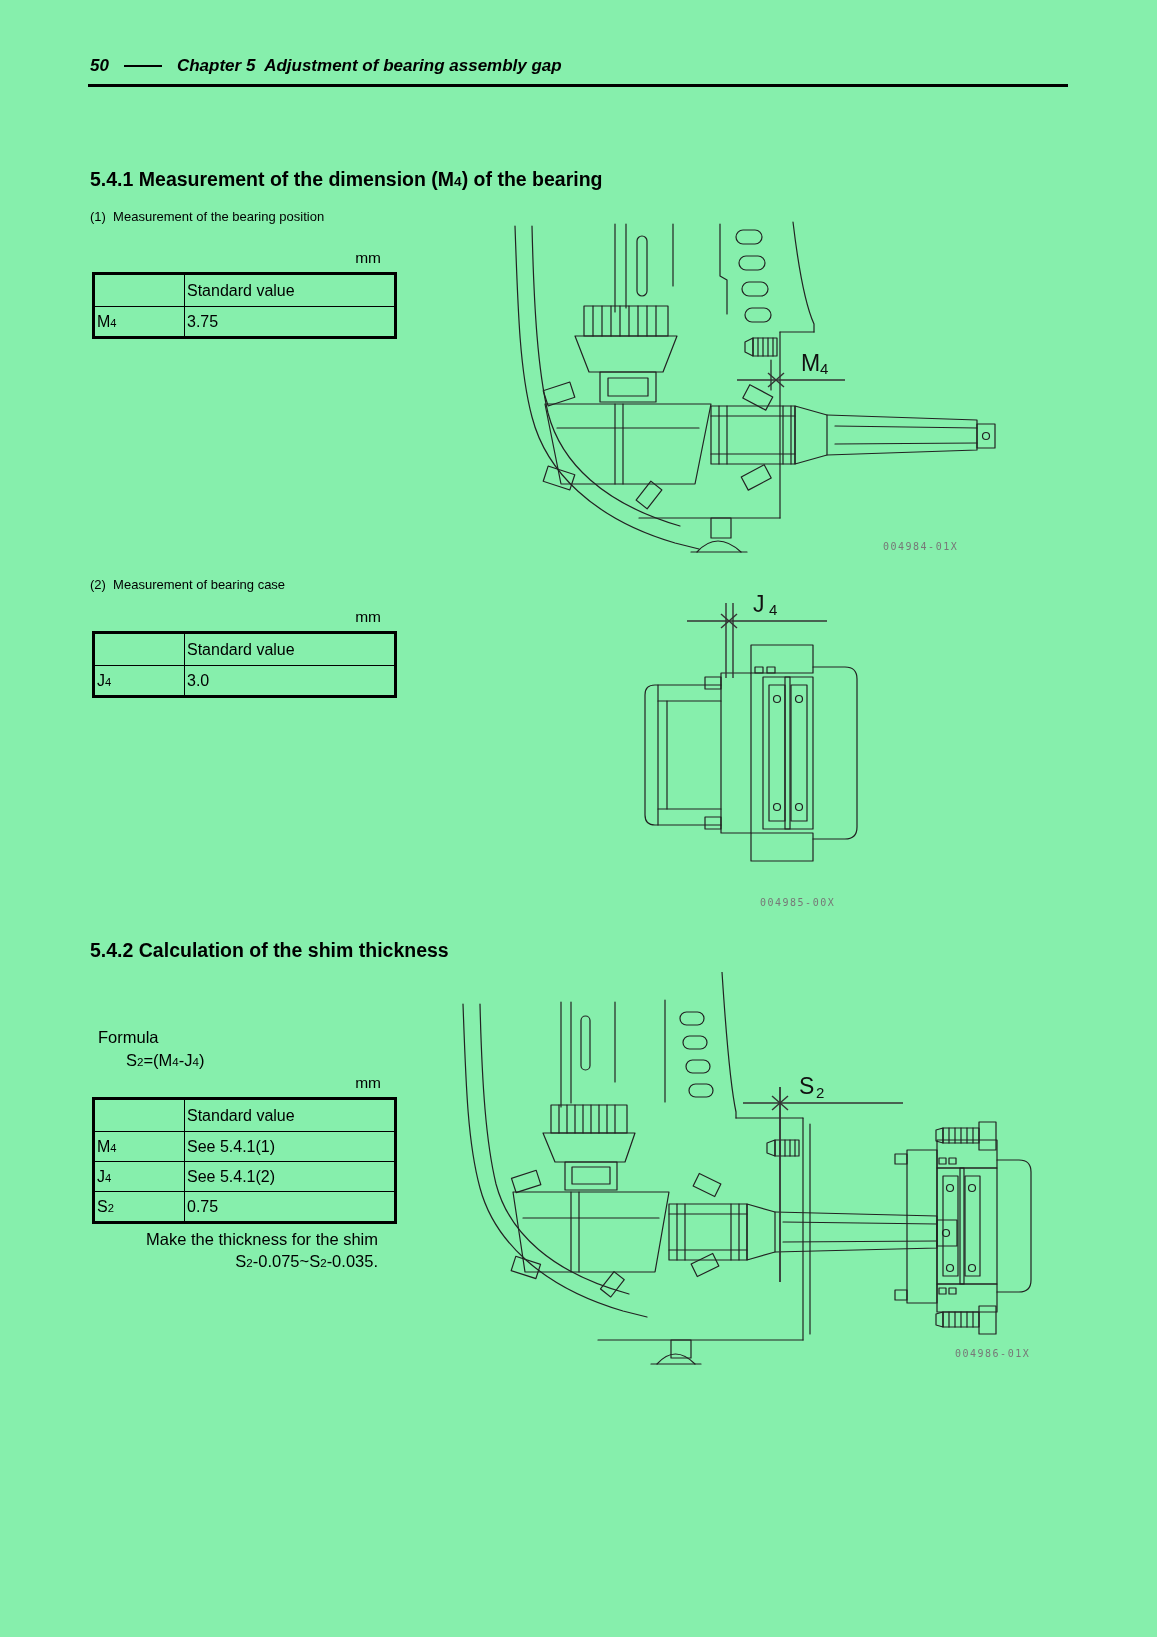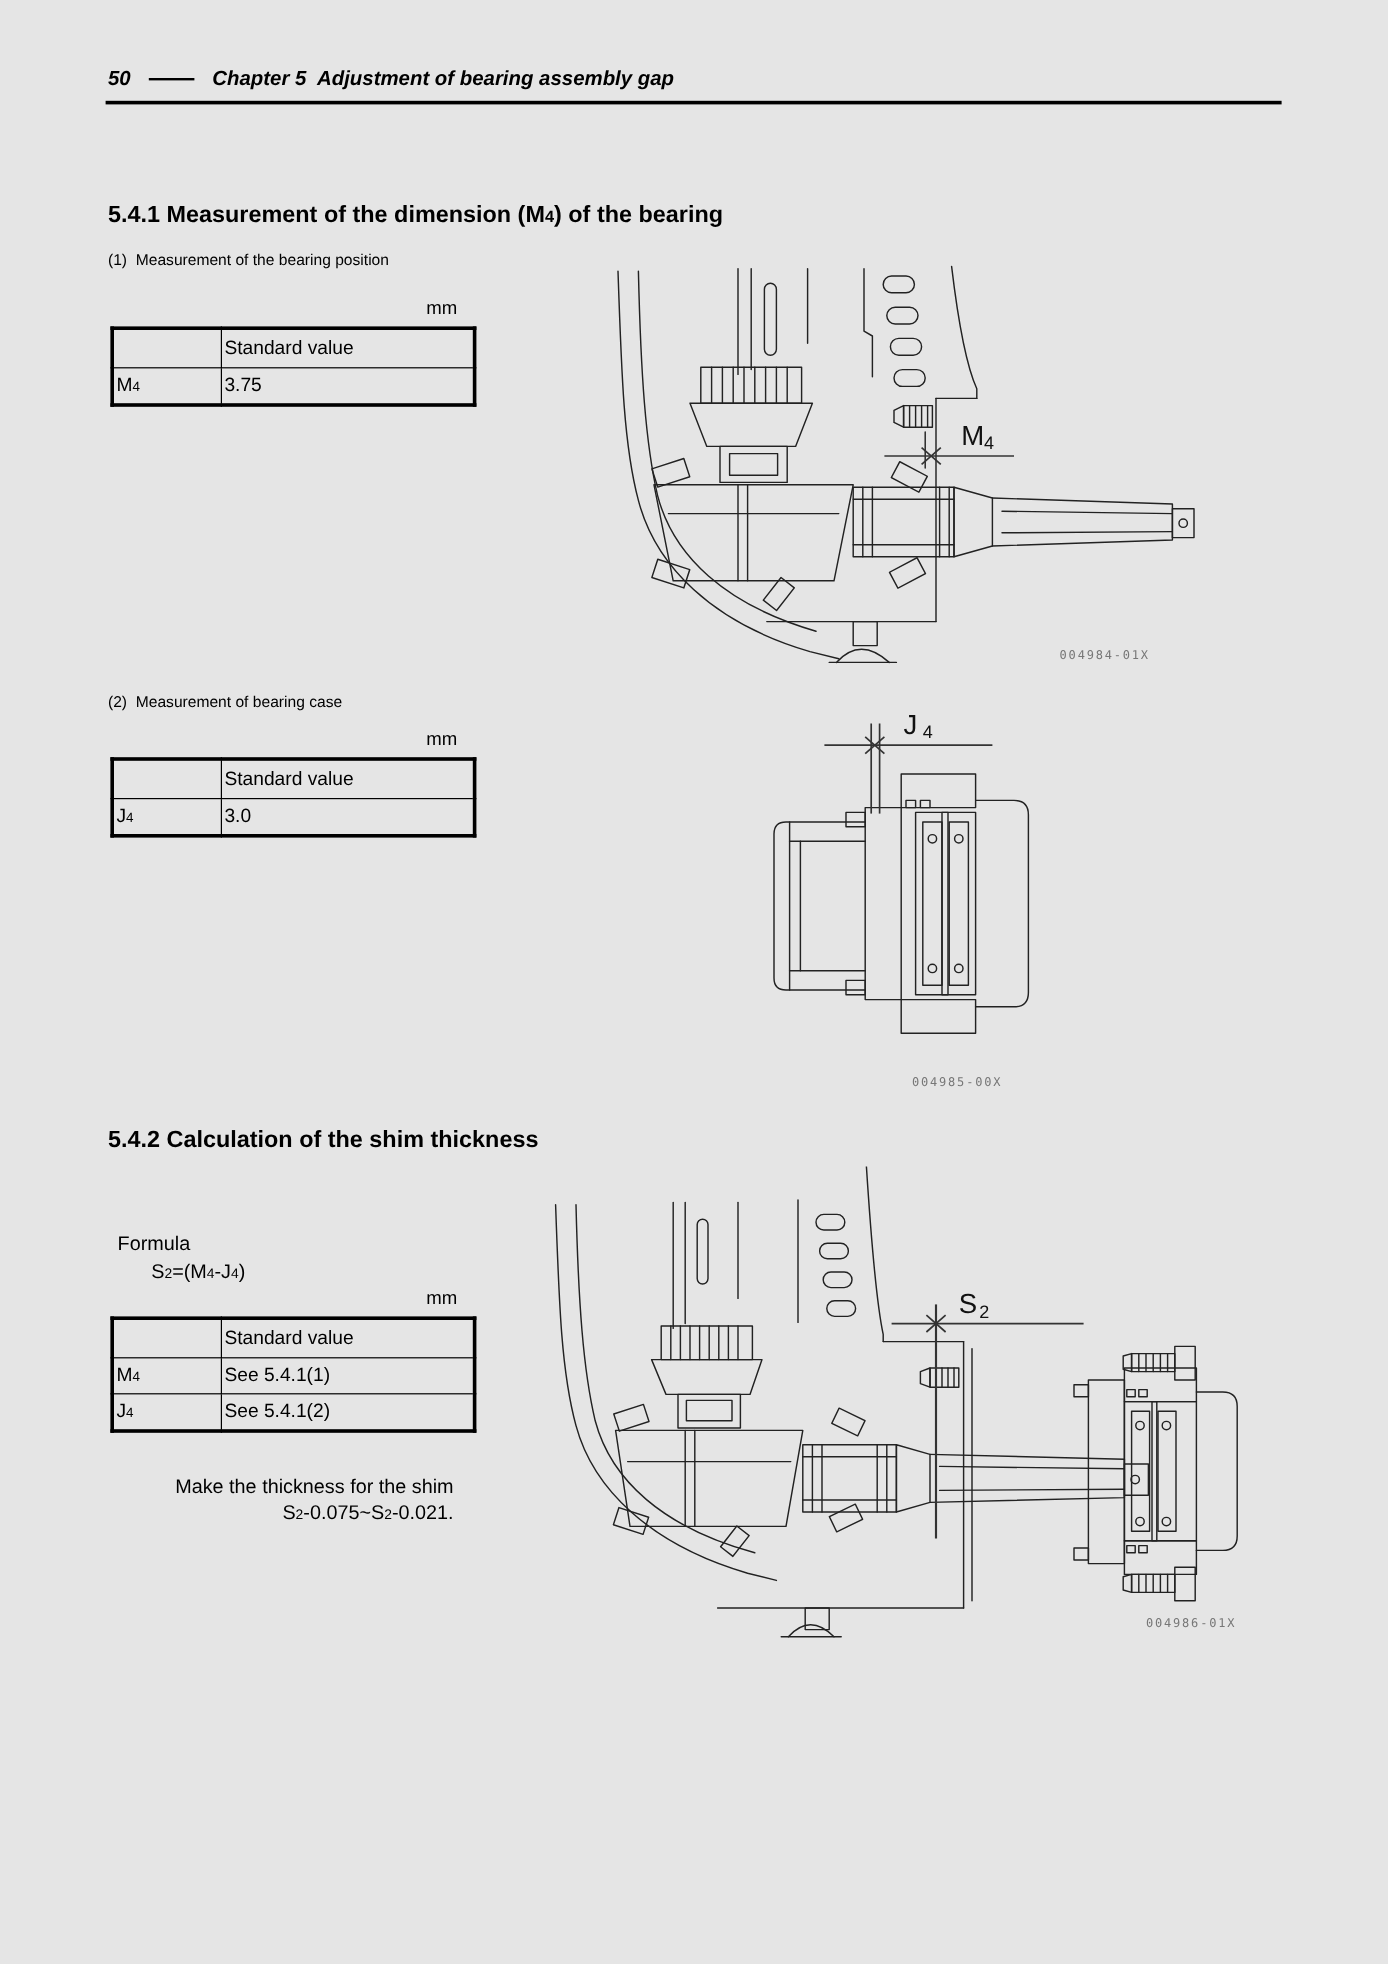--- a/index.html
+++ b/index.html
@@ -1,16 +1,16 @@
 <!DOCTYPE html>
 <html><head>
 <meta charset="utf-8">
 <style>
   html,body{margin:0;padding:0;background:#fff;}
-  .page{position:relative;width:1157px;height:1637px;background:#e5e5e5;
+  .page{position:relative;width:1157px;height:1637px;background:#86efac;
         font-family:"Liberation Sans",sans-serif;color:#000;overflow:hidden;}
   .abs{position:absolute;}
   .pre{white-space:pre-wrap;}
   
   .hdr{left:90px;top:56px;display:flex;align-items:center;
        font-style:italic;font-weight:bold;font-size:17px;}
   .hdr-dash{display:inline-block;width:38px;height:0;border-top:2.6px solid #000;margin:0 15px;}
   .hdr-rule{left:88px;top:84px;width:980px;height:3px;background:#000;}
   
   .h-sec{font-size:23px;font-weight:bold;}
@@ -208,27 +208,31 @@
         <td>Standard value</td>
       </tr>
       <tr>
         <td class="c1"><span>M</span><span class="subsc">4</span></td>
         <td>See 5.4.1(1)</td>
       </tr>
       <tr>
         <td class="c1"><span>J</span><span class="subsc">4</span></td>
         <td>See 5.4.1(2)</td>
       </tr>
+      <tr>
+        <td class="c1"><span>S</span><span class="subsc">2</span></td>
+        <td>0.75</td>
+      </tr>
     </tbody>
       </table>
   </div>
 
   <div class="abs small-txt" style="left:98px;top:1228px;width:280px;text-align:right;">
     <div>Make the thickness for the shim</div>
-    <div><span>S</span><span class="subsc">2</span><span>-0.075~S</span><span class="subsc">2</span><span>-0.021.</span></div>
+    <div><span>S</span><span class="subsc">2</span><span>-0.075~S</span><span class="subsc">2</span><span>-0.035.</span></div>
   </div>
 
   <svg class="abs" style="left:443px;top:972px;" width="595" height="395" viewBox="0 0 595 395">
     <g class="figline">
 
       <path d="M20,32 C23,118 25,172 37,216 C51,268 98,315 180,339 L204,345"></path>
       <path d="M37,32 C39,114 43,170 53,212 C66,261 109,301 186,322"></path>
 
       <line x1="118" y1="30" x2="118" y2="135"></line>
       <line x1="128" y1="30" x2="128" y2="131"></line>

